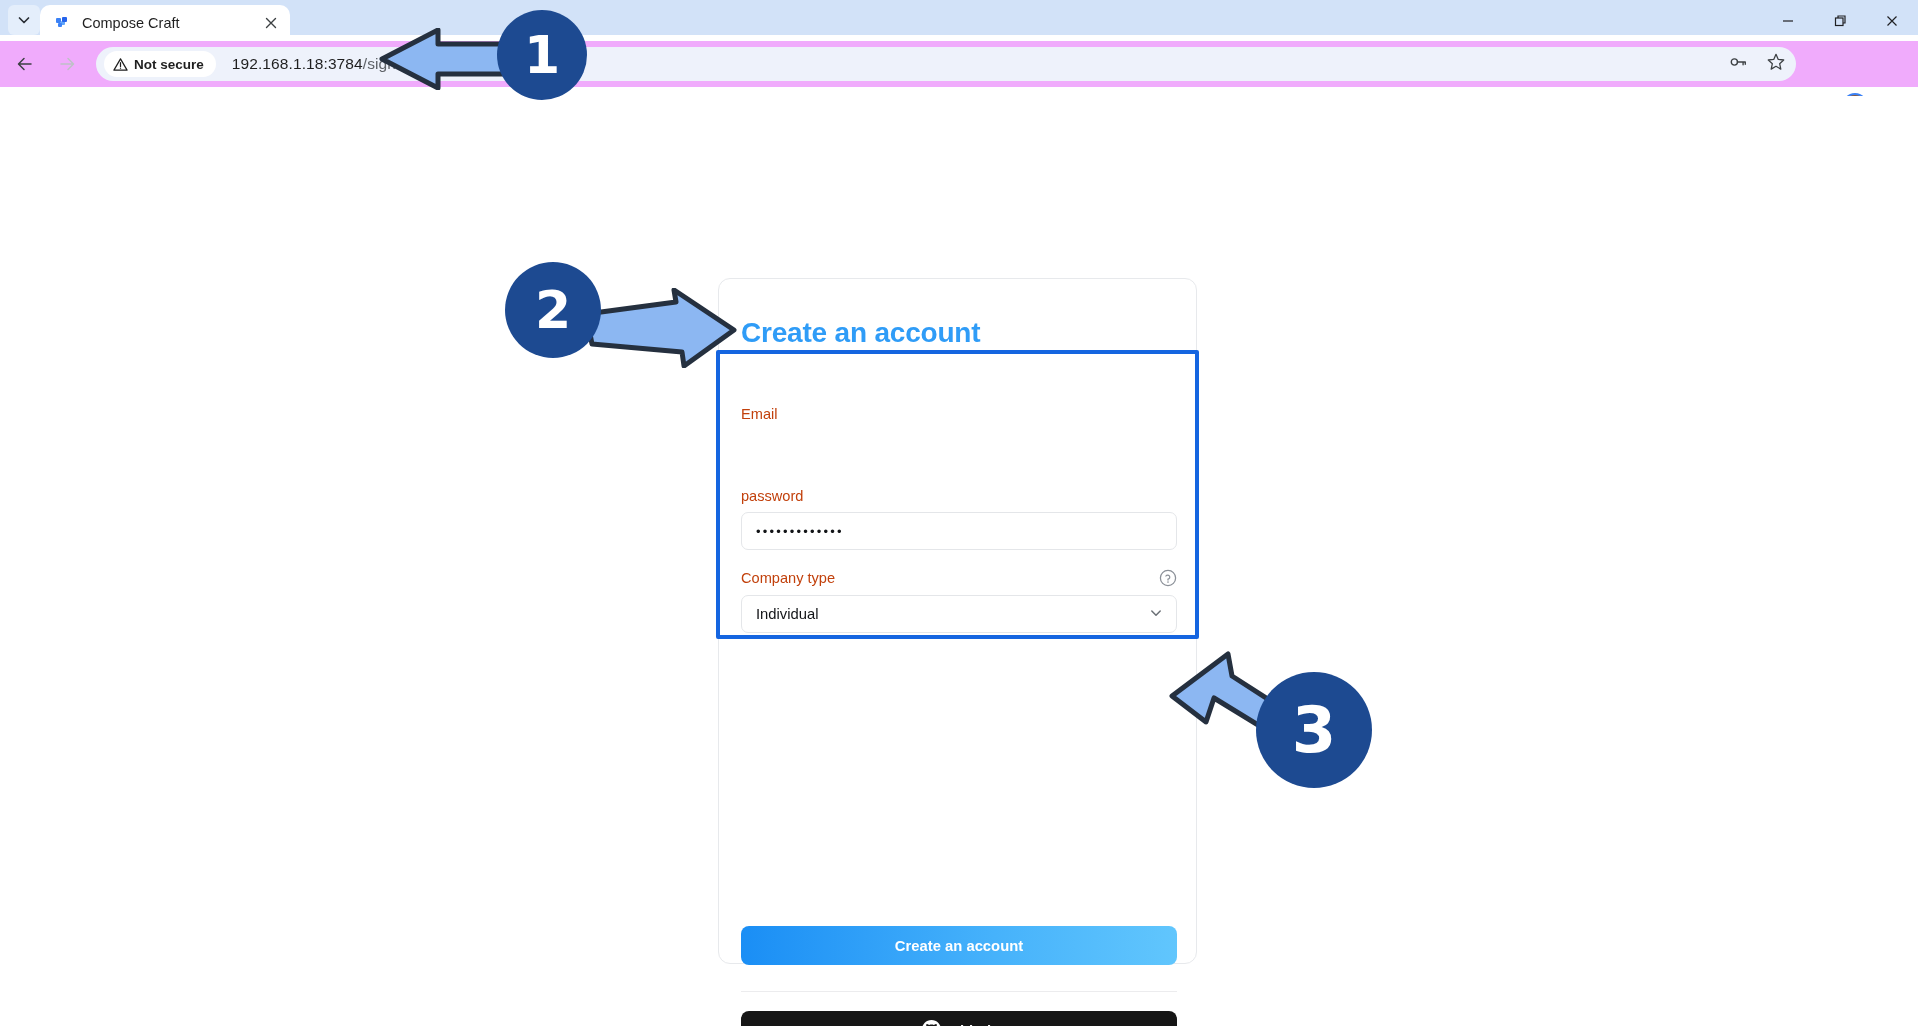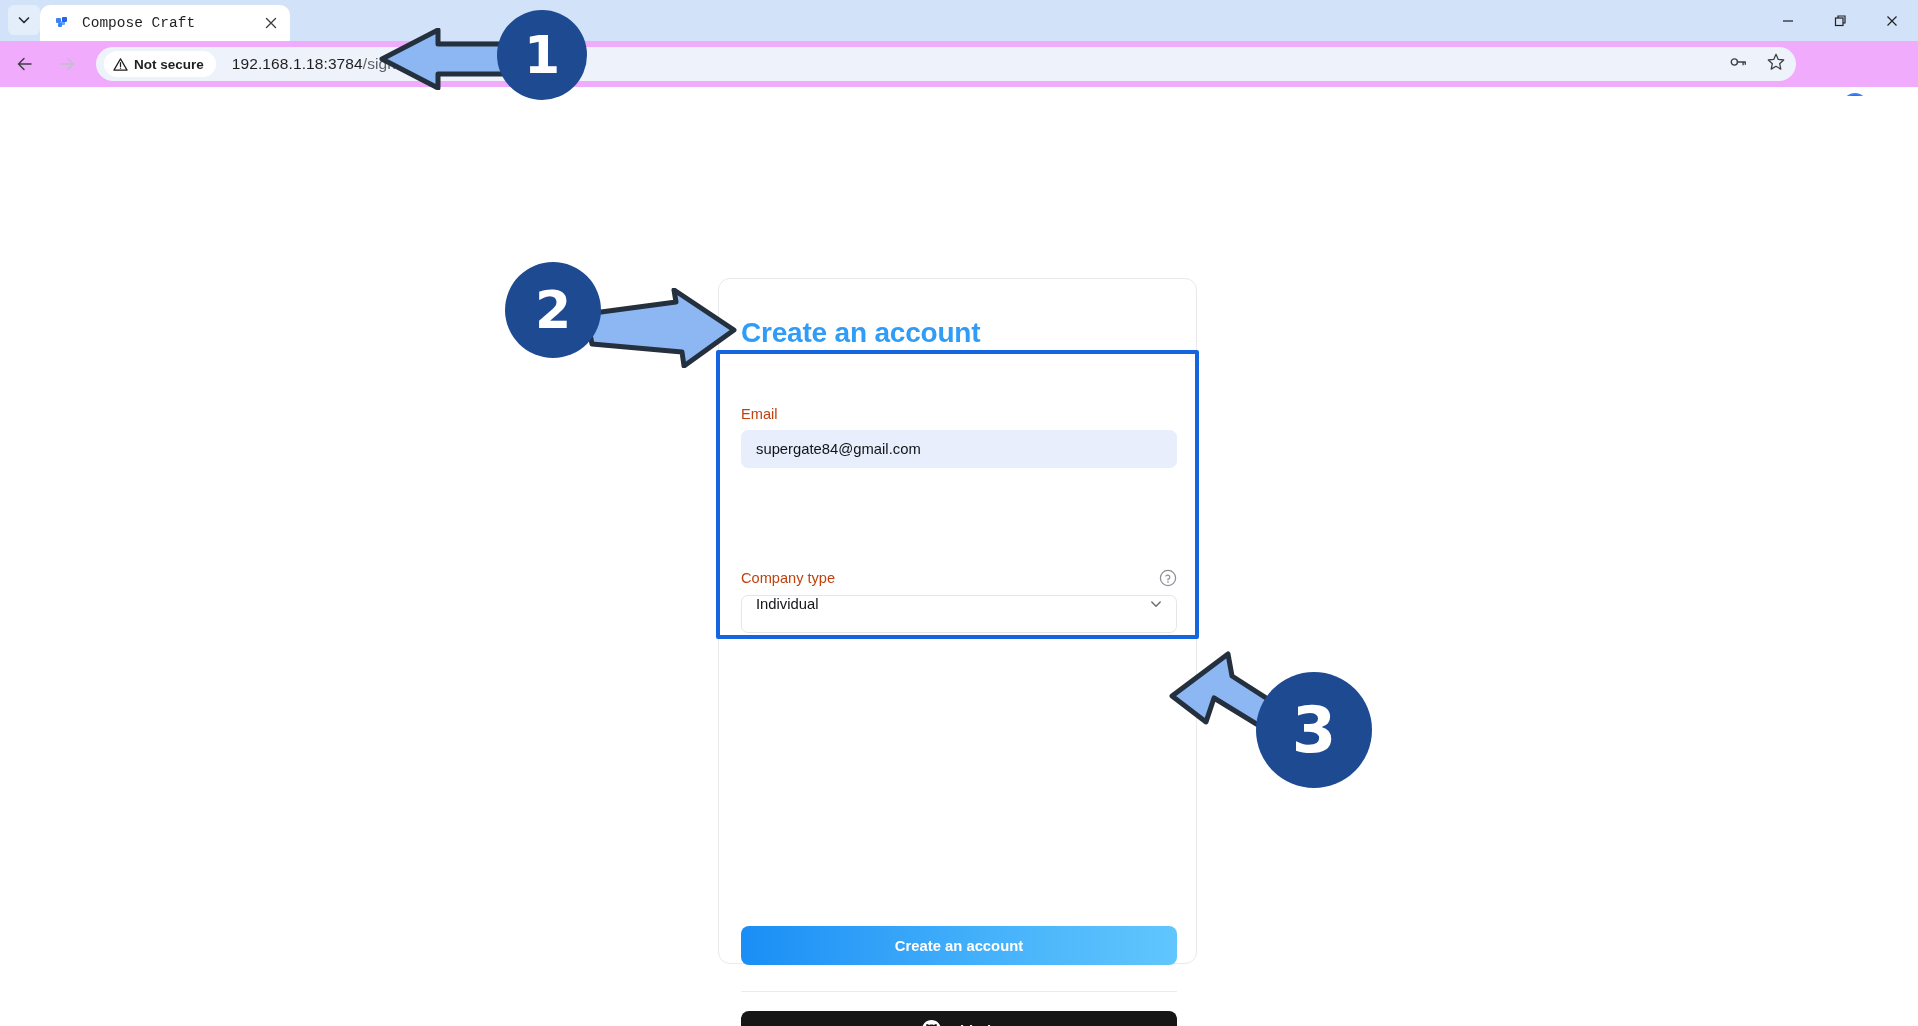--- a/index.html
+++ b/index.html
@@ -7,23 +7,22 @@
     width: 1918px; height: 1026px;
     font-family: "Liberation Sans", sans-serif;
     background: #ffffff;
     overflow: hidden;
   }
 
   
   .browser { position: absolute; inset: 0; }
 
   .tabstrip {
-    position: absolute; top: 0; left: 0; width: 1918px; height: 41px;
+    position: absolute; top: 0; left: 0; width: 1918px; height: 35px;
     background: #d2e2f8;
-    font-family: Liberation Mono, monospace;
   }
   .tab-list-btn {
     position: absolute; left: 8px; top: 5px; width: 32px; height: 30px;
     border-radius: 6px; background: #e4eefb;
     display: flex; align-items: center; justify-content: center;
     color: #2a2f36;
   }
   .tab {
     position: absolute; left: 40px; top: 5px; width: 250px; height: 36px;
     background: #ffffff; border-radius: 10px 10px 0 0;
@@ -124,21 +123,21 @@
 
   .company-head {
     display: flex; align-items: center; justify-content: space-between;
     margin-bottom: 8px;
   }
   .help-icon { width: 18px; height: 18px; color: #8b9098; }
 
   .select-box {
     width: 100%; height: 38px; border-radius: 7px;
     border: 1px solid #e4e6e9; background: #ffffff;
-    display: flex; align-items: flex-start; justify-content: space-between;
+    display: flex; align-items: center; justify-content: space-between;
     padding: 0 12px 0 14px; font-size: 14.8px; color: #121417;
   }
   .chev { color: #6b7076; }
 
   .terms-row {
     position: absolute; left: 22px; top: 602px; width: 436px;
     display: flex; align-items: center; gap: 11px;
   }
   .checkbox {
     width: 19px; height: 19px; border-radius: 4px; background: #1a1a1a;
@@ -281,25 +280,28 @@
       </div>
   </div>
 
   <div class="content">
 
     <div class="card">
       <div class="card-title">Create an account</div>
 
       <div class="form-group grp-email">
         <span class="field-label">Email</span>
-        <div class="text-input autofill">
-          <span>supergate84@gmail.com</span>
+      </div>
+
+      <div class="form-group grp-password">
+        <span class="field-label">password</span>
+        <div class="text-input">
+          <span class="dots">•••••••••••••</span>
         </div>
       </div>
-
 
       <div class="form-group grp-company">
         <div class="company-head">
           <span class="field-label" style="margin-bottom:0">Company type</span>
           <span class="help-icon">
             <svg width="18" height="18" viewBox="0 0 18 18">
               <circle cx="9" cy="9" r="7.6" fill="none" stroke="currentColor" stroke-width="1.25"></circle>
               <path d="M6.9 7 A2.1 2.1 0 1 1 9 10.2 V11" fill="none" stroke="currentColor" stroke-width="1.25" stroke-linecap="round"></path>
               <circle cx="9" cy="13.1" r=".8" fill="currentColor"></circle>
             </svg>

